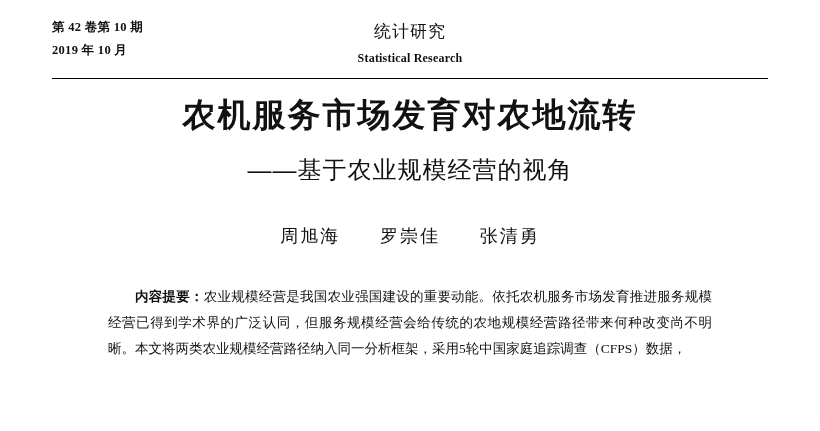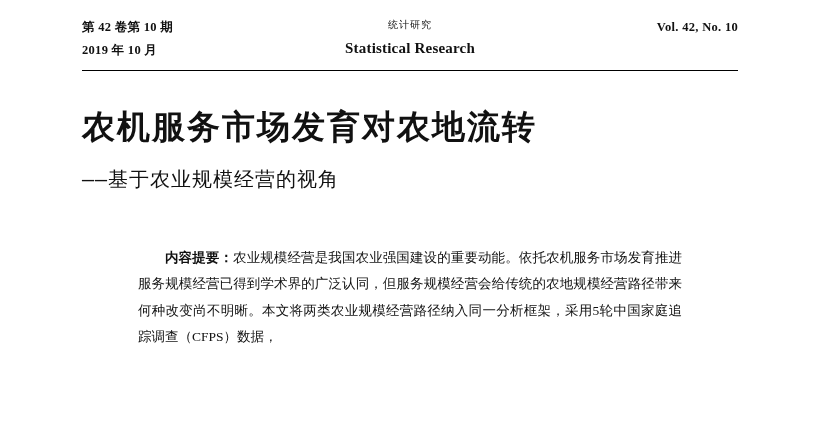--- a/index.html
+++ b/index.html
@@ -12,21 +12,21 @@
     background: #ffffff;
     font-family: "Liberation Serif", "DejaVu Serif", serif;
     color: #111111;
     overflow: hidden;
   }
   .page {
     position: relative;
     width: 820px;
     height: 386px;
     box-sizing: border-box;
-    padding: 0 82px;
+    padding: 0 52px;
   }
 
   
   .masthead {
     display: flex;
     align-items: flex-start;
     justify-content: space-between;
     padding-top: 16px;
     padding-bottom: 6px;
   }
@@ -38,80 +38,80 @@
   }
   .masthead-left {
     text-align: left;
     min-width: 170px;
   }
   .masthead-center {
     text-align: center;
     flex: 1;
   }
   .masthead-center .cn {
-    font-size: 10px;
+    font-size: 17px;
     font-weight: normal;
     letter-spacing: 1px;
   }
   .masthead-center .en {
-    font-size: 15px;
+    font-size: 12px;
     font-weight: bold;
     letter-spacing: 0.2px;
   }
   .masthead-right {
     text-align: right;
     min-width: 170px;
   }
   .rule {
     border-bottom: 1.6px solid #000000;
     margin: 2px 0 0 0;
     height: 0;
   }
 
   
   .title-block {
-    text-align: left;
-    margin-top: 34px;
+    text-align: center;
+    margin-top: 14px;
   }
   .title-line {
     font-size: 33px;
     font-weight: bold;
     line-height: 1.36;
     letter-spacing: 2px;
     font-family: "DejaVu Serif", "Liberation Serif", serif;
   }
   .title-line sup {
     font-size: 18px;
     font-weight: bold;
     vertical-align: super;
     line-height: 0;
   }
   .subtitle {
     margin-top: 16px;
-    font-size: 20px;
+    font-size: 24px;
     letter-spacing: 1px;
-    font-family: Liberation Mono, monospace;
+    font-family: Liberation Sans, sans-serif;
   }
 
   
   .authors {
     text-align: center;
     margin-top: 38px;
     font-size: 18px;
     letter-spacing: 2px;
     font-family: "DejaVu Serif", "Liberation Serif", serif;
   }
   .author {
     display: inline-block;
     margin: 0 16px;
   }
 
   
   .abstract {
-    margin-top: 52px;
+    margin-top: 36px;
     font-size: 13.5px;
     line-height: 1.95;
     text-align: justify;
     text-justify: inter-ideograph;
     padding: 0 56px 0 56px;
   }
   .abstract .label {
     font-weight: bold;
   }
   .abstract .body {
@@ -130,29 +130,33 @@
   <div class="masthead">
     <div class="masthead-col masthead-left">
       <div>第 42 卷第 10 期</div>
       <div>2019 年 10 月</div>
     </div>
     <div class="masthead-col masthead-center">
       <div class="cn">统计研究</div>
       <div class="en">Statistical Research</div>
     </div>
     <div class="masthead-col masthead-right">
-      <div>Vol. 42,  No. 10</div>
     </div>
   </div>
 
   <div class="rule"></div>
 
   <div class="title-block">
     <div class="title-line">农机服务市场发育对农地流转</div>
     <div class="subtitle">——基于农业规模经营的视角</div>
   </div>
 
+  <div class="authors">
+    <span class="author">周旭海</span>
+    <span class="author">罗崇佳</span>
+    <span class="author">张清勇</span>
+  </div>
 
   <div class="abstract">
     <p><span class="label">内容提要：</span><span class="body">农业规模经营是我国农业强国建设的重要动能。依托农机服务市场发育推进服务规模经营已得到学术界的广泛认同，但服务规模经营会给传统的农地规模经营路径带来何种改变尚不明晰。本文将两类农业规模经营路径纳入同一分析框架，采用5轮中国家庭追踪调查（CFPS）数据，</span></p>
   </div>
 
 </div>
 
 </body></html>

